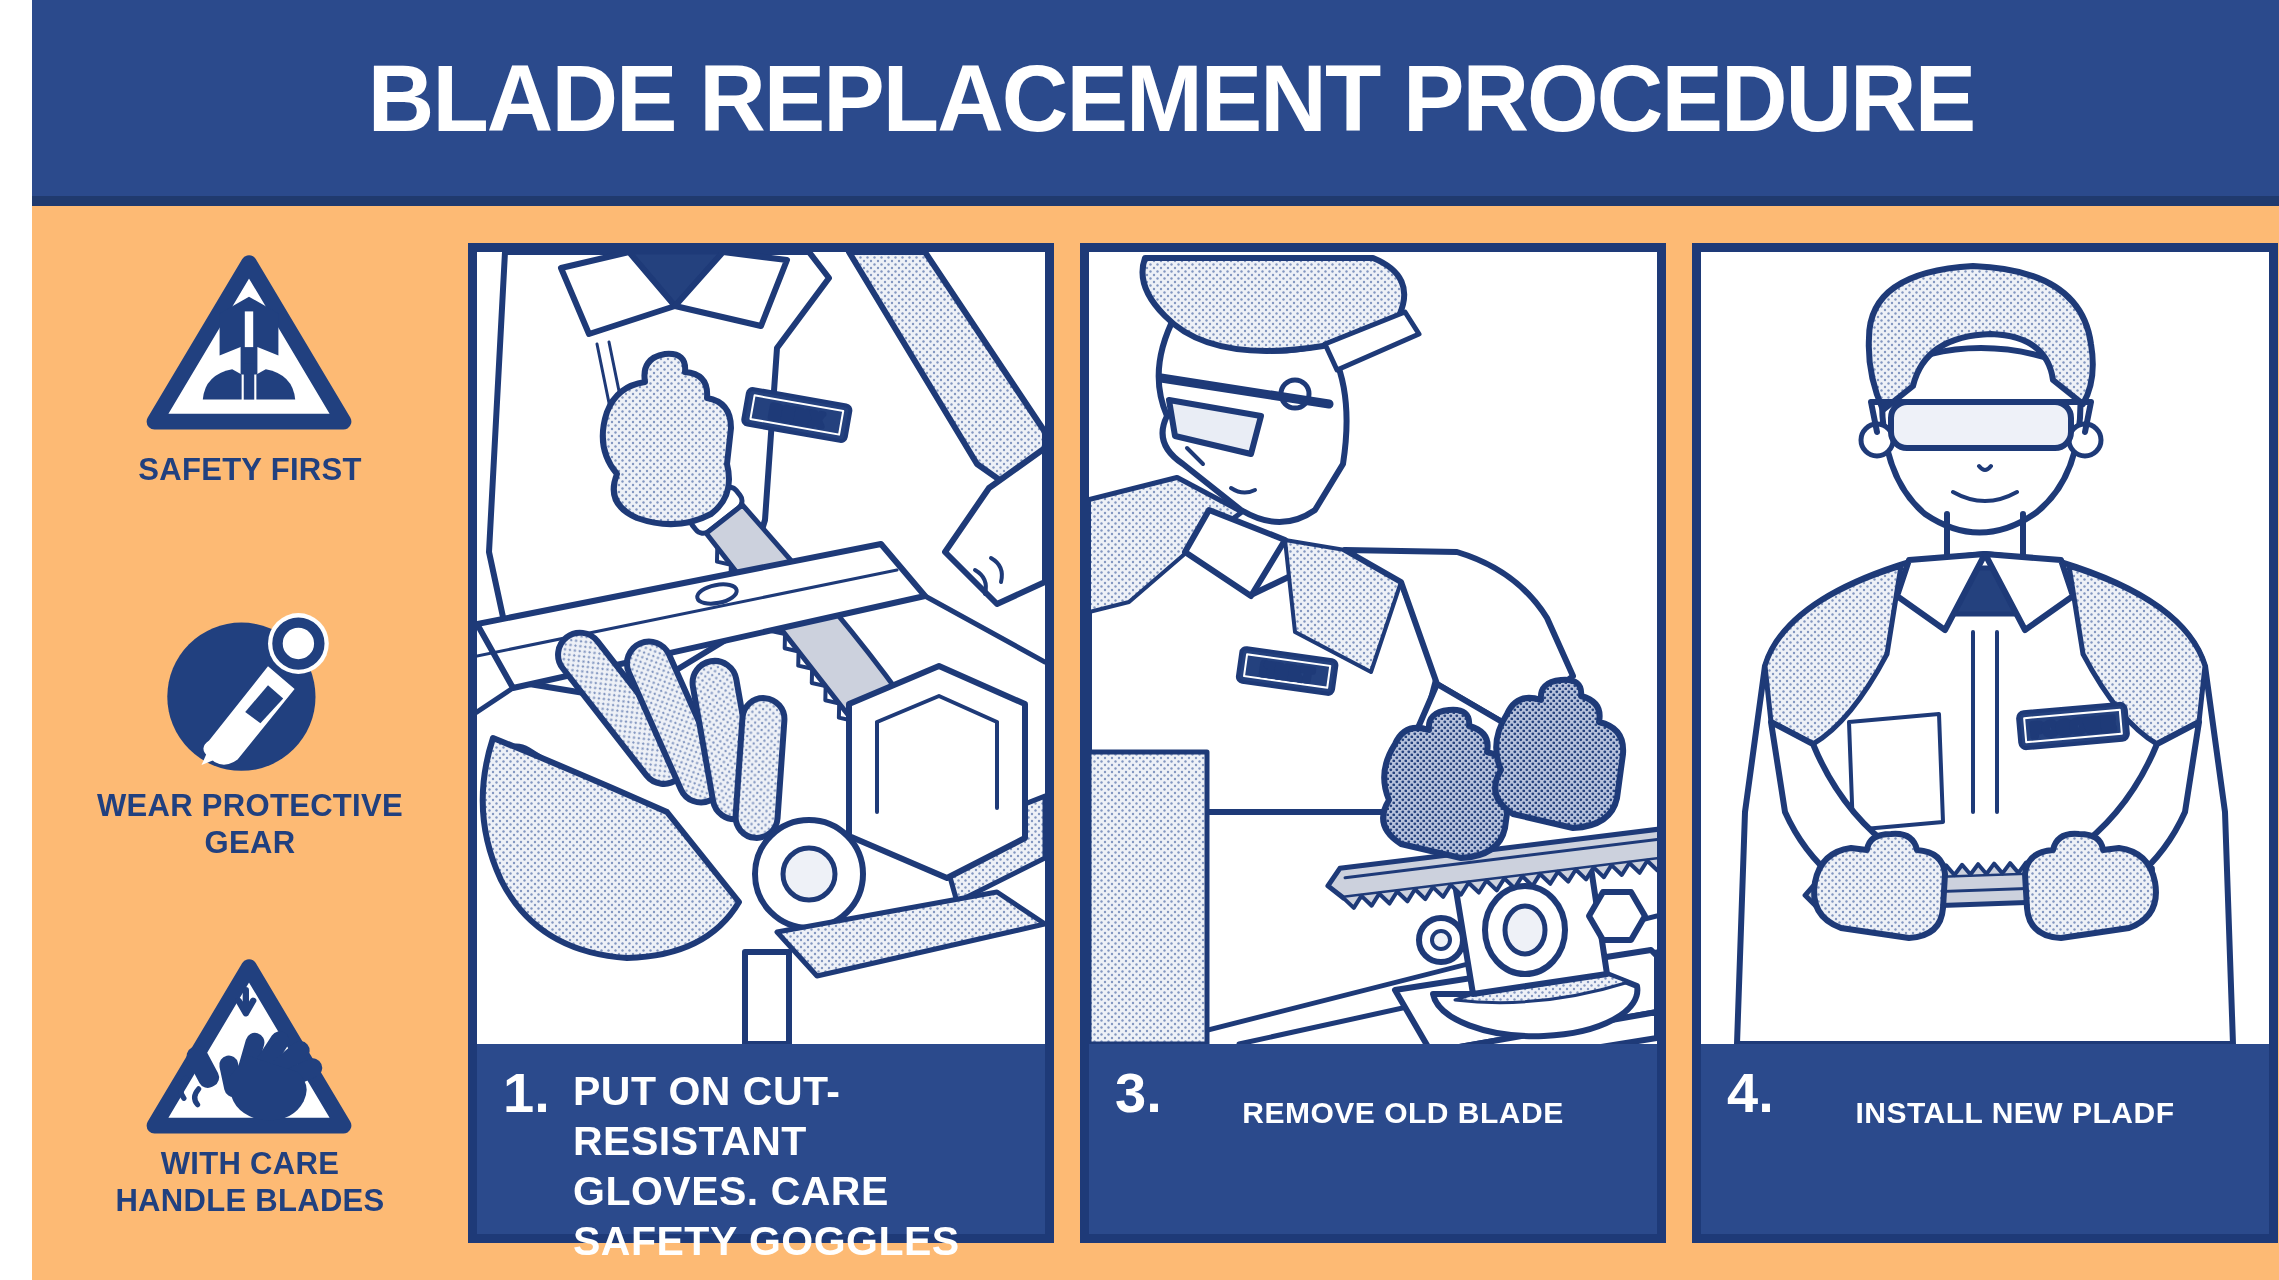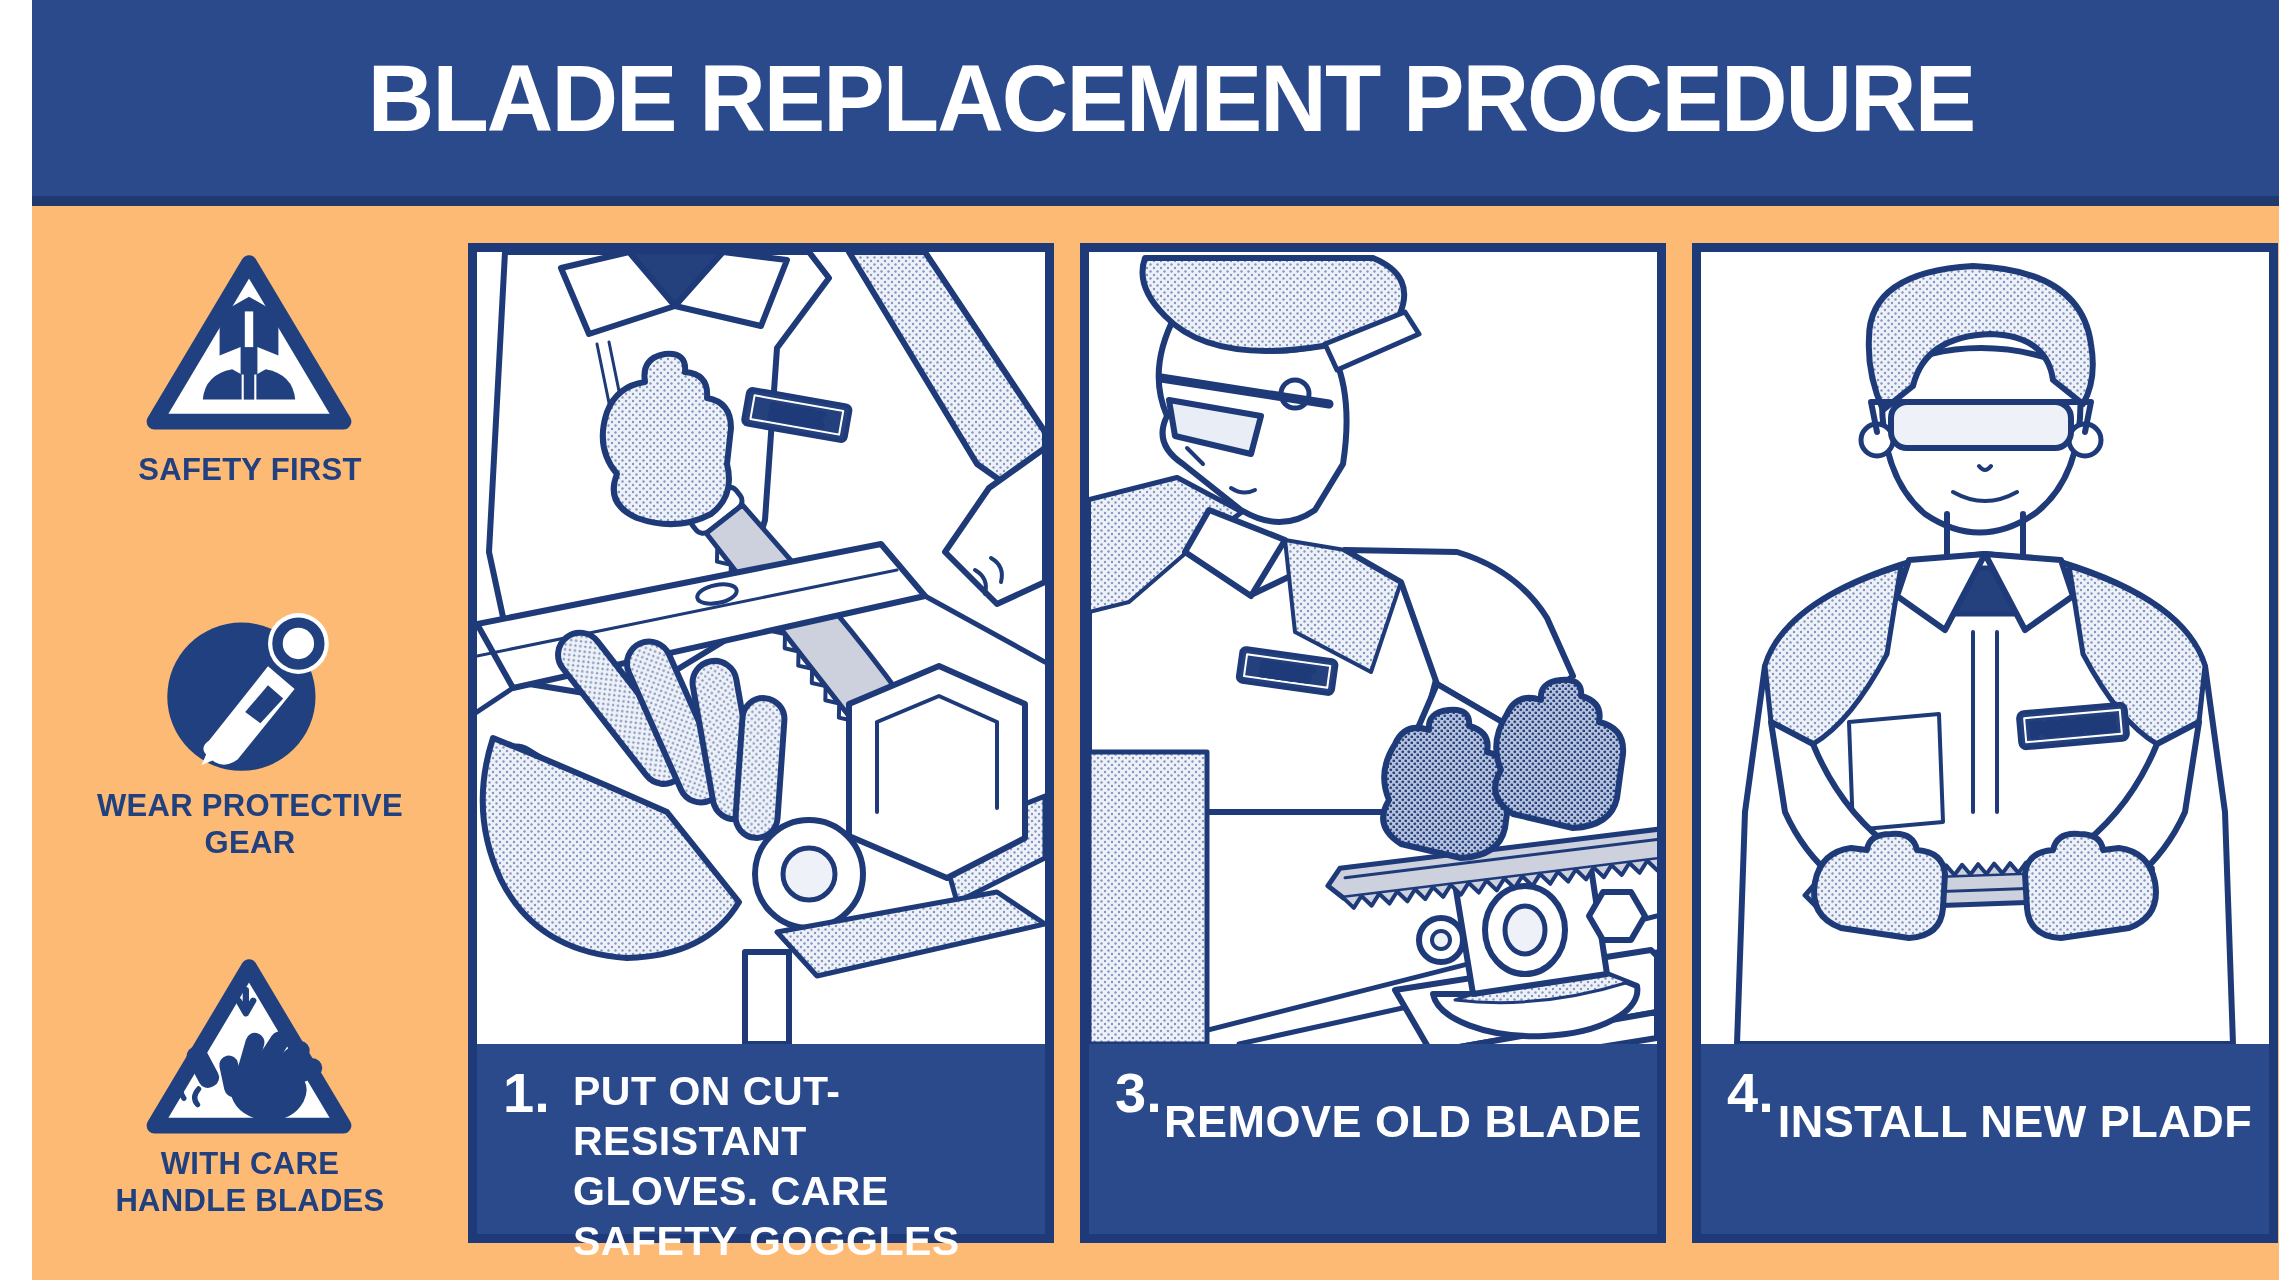--- a/index.html
+++ b/index.html
@@ -17,21 +17,21 @@
   .side-icon{position:absolute;}
   
   .panel{position:absolute;top:243px;width:586px;height:1000px;background:#ffffff;
          border:9px solid #1e3a78;box-sizing:border-box;}
   .panel .art{position:absolute;left:0;top:0;width:568px;height:792px;}
   .caption{position:absolute;left:0;bottom:0;width:568px;height:190px;background:#2b4a8c;}
   .cap-num{position:absolute;left:26px;top:16px;color:#ffffff;font-size:56px;font-weight:bold;}
   .cap-text3{position:absolute;left:96px;right:14px;top:22px;text-align:left;color:#ffffff;
              font-size:41px;font-weight:bold;line-height:1.22;letter-spacing:0.5px;}
   .cap-text1{position:absolute;left:70px;right:10px;top:52px;text-align:center;color:#ffffff;
-             font-size:45px;font-weight:bold;letter-spacing:0.5px;}
+             font-size:30px;font-weight:bold;letter-spacing:0.5px;}
   svg{display:block;}
   svg *{vector-effect:none;}
   text{font-family:"Liberation Sans","DejaVu Sans",sans-serif;}
 </style>
 </head>
 <body>
 
 <div class="stage">
 
   <div class="banner">

